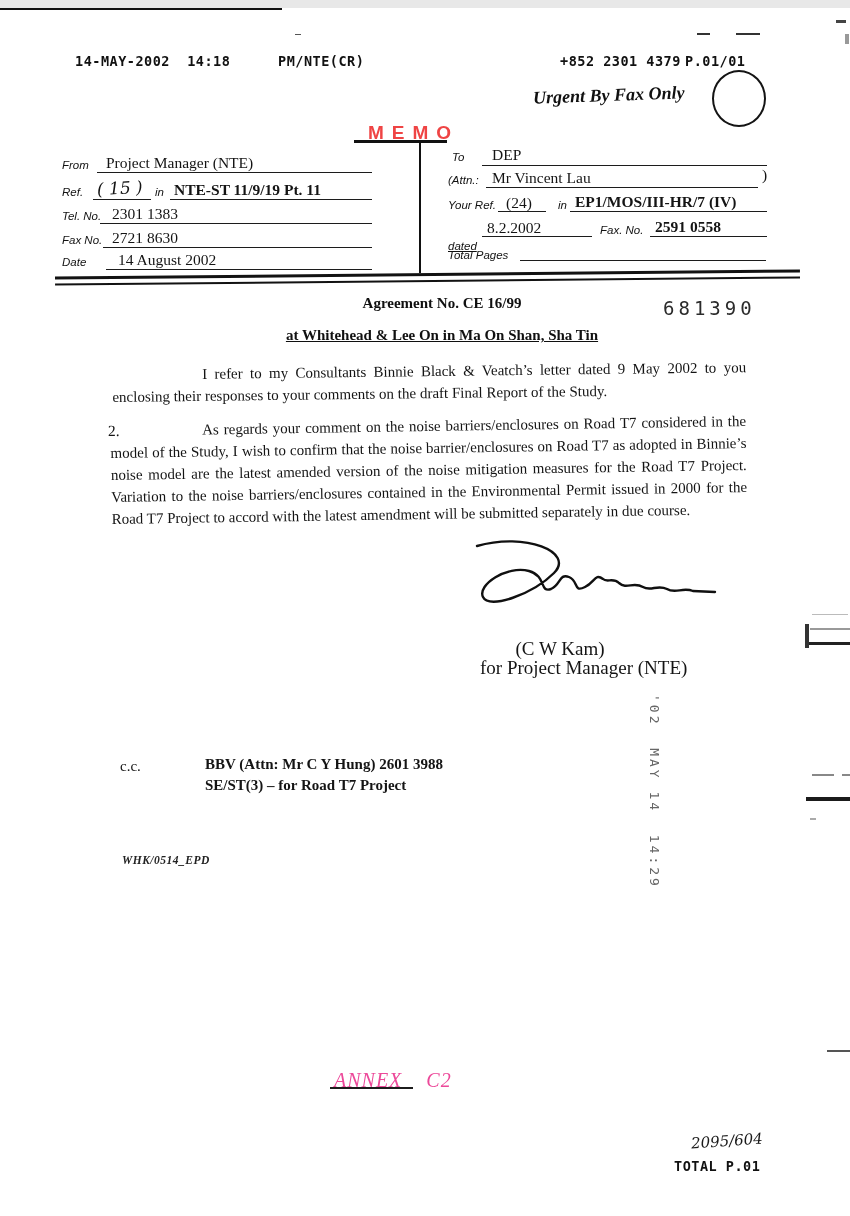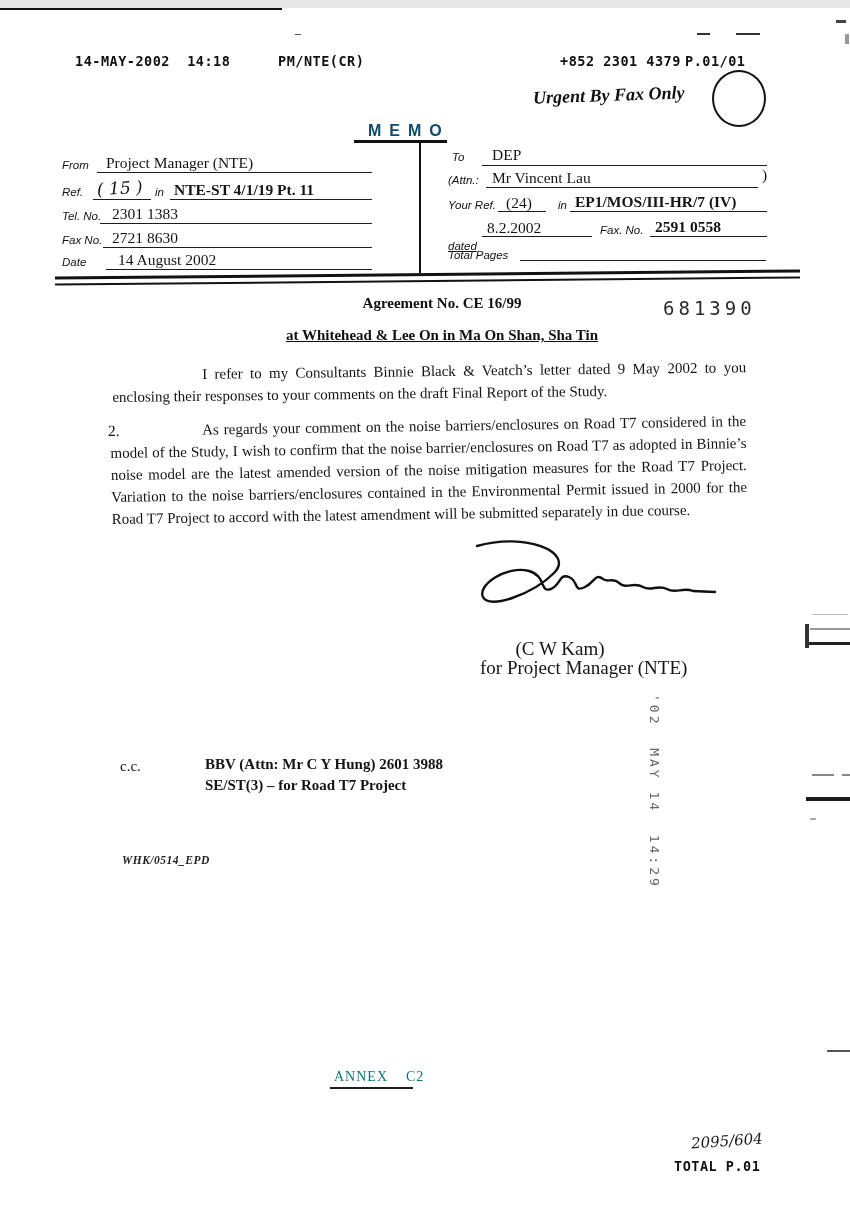--- a/index.html
+++ b/index.html
@@ -7,31 +7,31 @@
     position:relative; width:850px; height:1216px; margin:8px auto;
     background:#ffffff; overflow:hidden;
     font-family:"Liberation Serif", serif; color:#1a1a1a;
   }
   .abs { position:absolute; }
   .faxfont { font-family:"DejaVu Sans Mono", monospace; font-weight:bold; font-size:13.5px; letter-spacing:0.5px; color:#111; white-space:pre; }
   .label { font-family:"Liberation Sans", sans-serif; font-style:italic; font-size:11.5px; color:#111; white-space:pre; }
   .value { font-family:"Liberation Serif", serif; font-size:15.5px; color:#141414; white-space:pre; }
   .handwritten { font-family:"DejaVu Serif", serif; font-style:italic; font-size:17px; color:#141414; transform:rotate(-3deg); display:inline-block; }
   .uline { position:absolute; border-bottom:1.7px solid #1c1c1c; height:0; }
-  .memo-title { font-family:"Liberation Sans", sans-serif; font-weight:bold; font-size:16px; letter-spacing:8px; color:#0c4a6e; }
+  .memo-title { font-family:"Liberation Sans", sans-serif; font-weight:bold; font-size:19px; letter-spacing:8px; color:#ef4444; }
   .urgent { font-family:"Liberation Serif", serif; font-weight:bold; font-style:italic; font-size:18px; color:#101010; transform:rotate(-2deg); white-space:pre; }
   .circle-stamp { position:absolute; border:2.2px solid #141414; border-radius:50%; }
   .subject-line { font-family:"Liberation Serif", serif; font-weight:bold; font-size:15px; color:#101010; text-align:center; width:460px; white-space:pre; }
   .stamp-number { font-family:"DejaVu Sans Mono", monospace; font-size:19px; letter-spacing:4px; color:#2b2b2b; }
   .body-para { font-family:"Liberation Serif", serif; font-size:15px; line-height:22px; color:#141414; text-align:justify; margin:0; }
   .sig-text { font-family:"Liberation Serif", serif; font-size:19px; color:#141414; text-align:center; white-space:pre; }
   .received-stamp { font-family:"DejaVu Sans Mono", monospace; font-size:13px; letter-spacing:3px; color:#666; white-space:pre; transform:rotate(90deg); transform-origin:left top; }
   .cc-text { font-family:"Liberation Serif", serif; font-size:15px; color:#141414; white-space:pre; }
   .fileref { font-family:"Liberation Serif", serif; font-weight:bold; font-style:italic; font-size:11.5px; letter-spacing:0.5px; color:#222; }
-  .annex { font-family:"Liberation Serif", serif; font-size:14px; letter-spacing:1px; color:#0f766e; white-space:pre; }
+  .annex { font-family:"Liberation Serif", serif; font-size:20px; letter-spacing:1px; color:#ec4899; white-space:pre;font-style:italic; }
   .hw-ref { font-family:"DejaVu Serif", serif; font-style:italic; font-size:15px; color:#1a1a1a; transform:rotate(-4deg); white-space:pre; }
   .divider-double { position:absolute; border-top:3px solid #121212; border-bottom:2px solid #121212; height:4px; transform:rotate(-0.55deg); }
   .art { position:absolute; }
 </style>
 </head>
 <body>
 
 <div class="page">
 
   <div class="art" style="left:0;top:25;width:282px;height:2px;background:#111"></div>
@@ -53,21 +53,21 @@
   <div class="abs" style="left:354px;top:132px;width:93px;height:3px;background:#111;"></div>
   <div class="abs" style="left:419px;top:134px;width:2px;height:131px;background:#111;"></div>
 
   <span class="abs label" style="left:62px;top:151px;">From</span>
   <span class="abs value" style="left:106px;top:146px;">Project Manager (NTE)</span>
   <div class="uline" style="left:97px;top:164px;width:275px;"></div>
 
   <span class="abs label" style="left:62px;top:178px;">Ref.</span>
   <span class="abs handwritten" style="position:absolute;left:97px;top:170px;">( 15 )</span>
   <span class="abs label" style="left:155px;top:178px;">in</span>
-  <span class="abs value" style="left:174px;top:173px;font-weight:bold;">NTE-ST 4/1/19 Pt. 11</span>
+  <span class="abs value" style="left:174px;top:173px;font-weight:bold;">NTE-ST 11/9/19 Pt. 11</span>
   <div class="uline" style="left:93px;top:191px;width:58px;"></div>
   <div class="uline" style="left:170px;top:191px;width:202px;"></div>
 
   <span class="abs label" style="left:62px;top:202px;">Tel. No.</span>
   <span class="abs value" style="left:112px;top:197px;">2301 1383</span>
   <div class="uline" style="left:100px;top:215px;width:272px;"></div>
 
   <span class="abs label" style="left:62px;top:226px;">Fax No.</span>
   <span class="abs value" style="left:112px;top:221px;">2721 8630</span>
   <div class="uline" style="left:103px;top:239px;width:269px;"></div>

